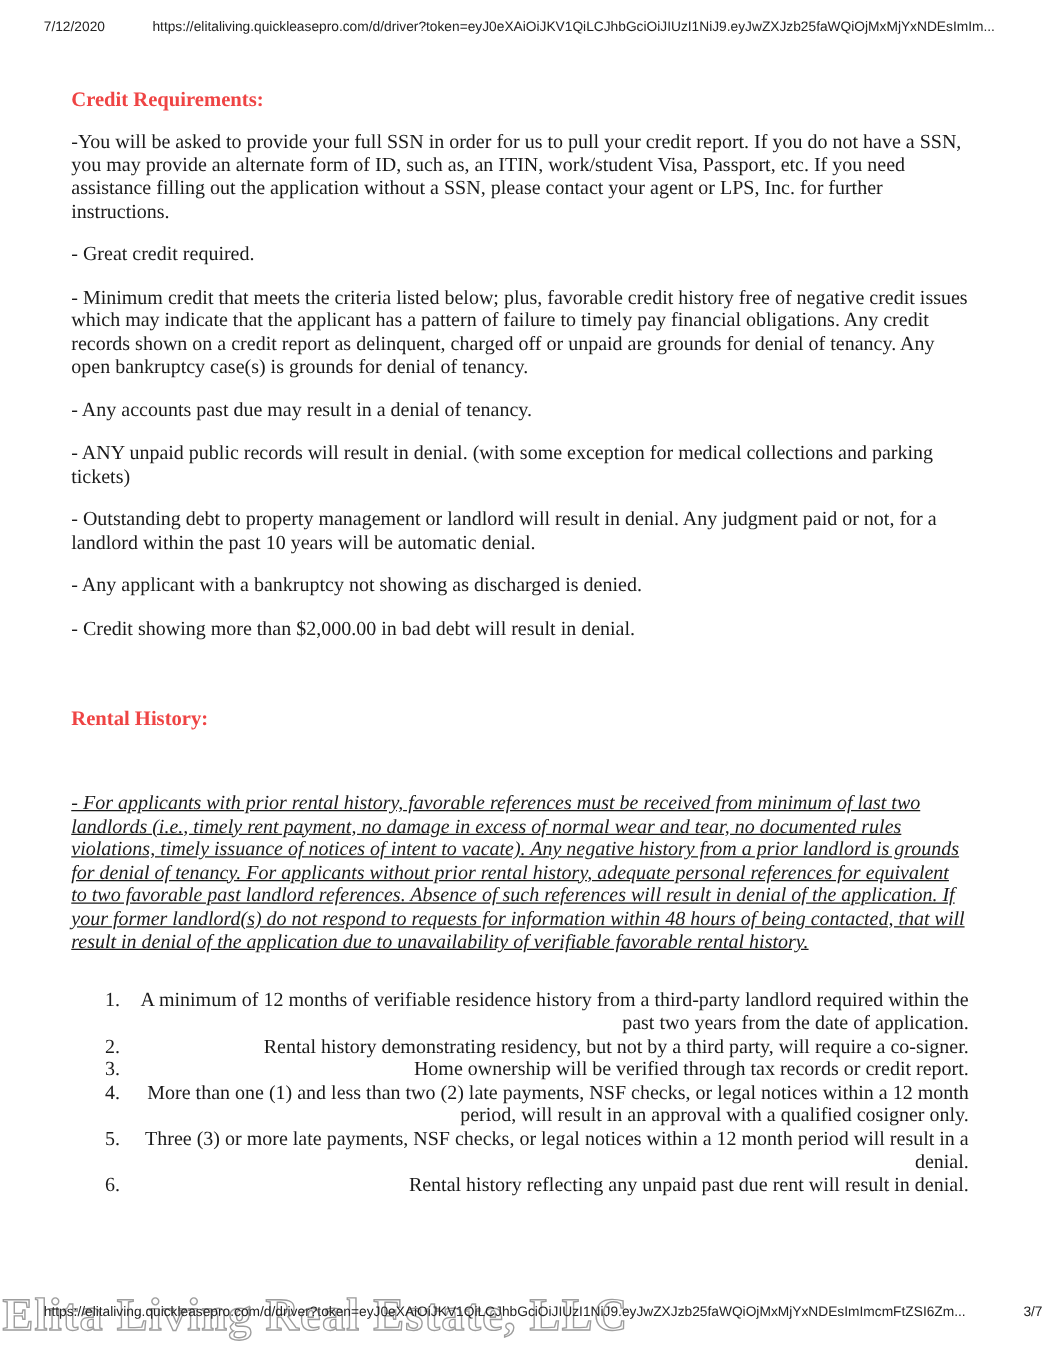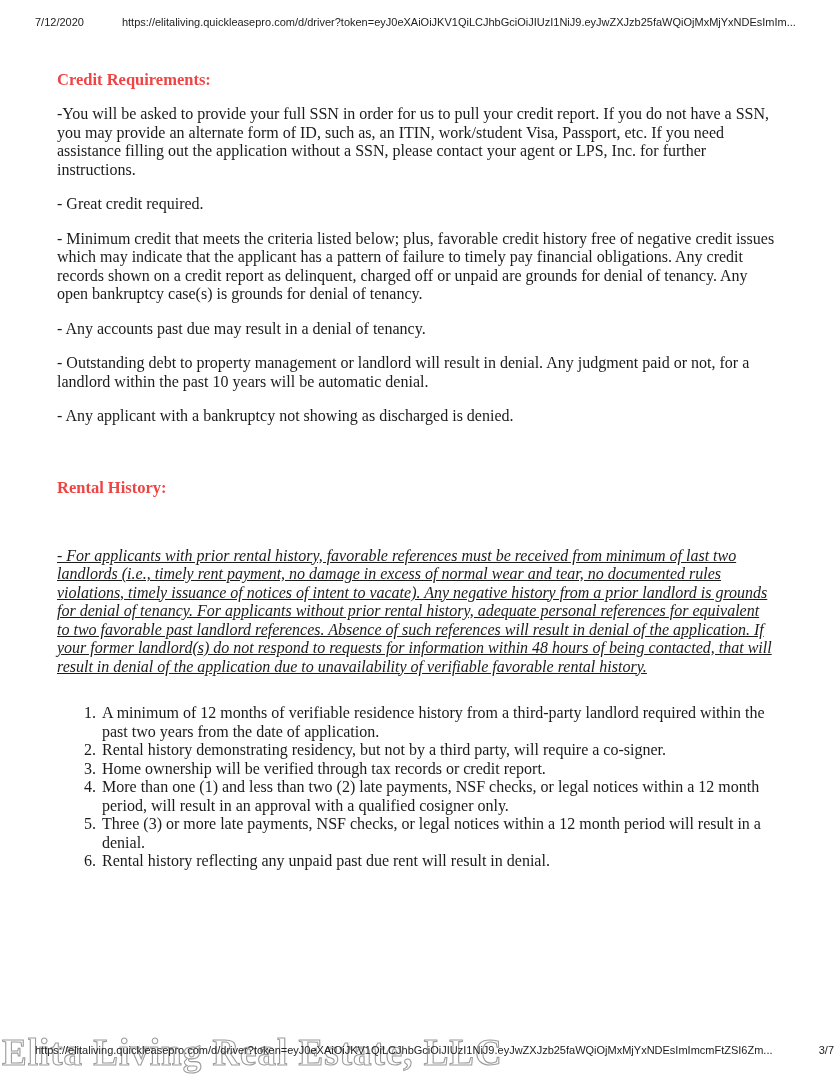--- a/index.html
+++ b/index.html
@@ -19,21 +19,21 @@
     font-size:16px; line-height:18.5px;
   }
   .content h2 {
     font-size:16.5px; line-height:19px; margin:0; font-weight:bold;
     color:#ef4444; font-family:"Liberation Serif", serif;
   }
   .content p { margin:16px 0 0 0; }
   h2.rental-heading { margin-top:52px; }
   p.italic { font-style:italic; margin-top:50px;text-decoration:underline; }
   ol.rental-list { margin:28px 0 0 0; padding-left:43px; }
-  ol.rental-list li { margin:0; padding-left:2px; line-height:18.5px; }
+  ol.rental-list li { margin:0; padding-left:2px; line-height:18.5px;text-align:right; }
   .watermark {
     position:absolute; left:2px; top:1031px; z-index:1; white-space:nowrap;
     font-family:"Liberation Serif", serif; font-size:37px; font-weight:bold;
     color:transparent; -webkit-text-stroke:1.1px #9d9d9d; letter-spacing:1px;
     pointer-events:none;
   }
   .footer {
     position:absolute; left:35px; right:33px; top:1044px; z-index:2;
     font-family:"Liberation Sans", sans-serif; font-size:11px; color:#222;
     display:flex; justify-content:space-between; align-items:baseline;
@@ -50,22 +50,24 @@
     <span class="date">7/12/2020</span>
     <span class="url">https://elitaliving.quickleasepro.com/d/driver?token=eyJ0eXAiOiJKV1QiLCJhbGciOiJIUzI1NiJ9.eyJwZXJzb25faWQiOjMxMjYxNDEsImIm...</span>
   </div>
 
   <div class="content">
     <h2>Credit Requirements:</h2>
     <p>-You will be asked to provide your full SSN in order for us to pull your credit report. If you do not have a SSN, you may provide an alternate form of ID, such as, an ITIN, work/student Visa, Passport, etc. If you need assistance filling out the application without a SSN, please contact your agent or LPS, Inc. for further instructions.</p>
     <p>- Great credit required.</p>
     <p>- Minimum credit that meets the criteria listed below; plus, favorable credit history free of negative credit issues which may indicate that the applicant has a pattern of failure to timely pay financial obligations. Any credit records shown on a credit report as delinquent, charged off or unpaid are grounds for denial of tenancy. Any open bankruptcy case(s) is grounds for denial of tenancy.</p>
     <p>- Any accounts past due may result in a denial of tenancy.</p>
+    <p>- ANY unpaid public records will result in denial. (with some exception for medical collections and parking tickets)</p>
     <p>- Outstanding debt to property management or landlord will result in denial. Any judgment paid or not, for a landlord within the past 10 years will be automatic denial.</p>
     <p>- Any applicant with a bankruptcy not showing as discharged is denied.</p>
+    <p>- Credit showing more than $2,000.00 in bad debt will result in denial.</p>
 
     <h2 class="rental-heading">Rental History:</h2>
     <p class="italic">- For applicants with prior rental history, favorable references must be received from minimum of last two landlords (i.e., timely rent payment, no damage in excess of normal wear and tear, no documented rules violations, timely issuance of notices of intent to vacate). Any negative history from a prior landlord is grounds for denial of tenancy. For applicants without prior rental history, adequate personal references for equivalent to two favorable past landlord references. Absence of such references will result in denial of the application. If your former landlord(s) do not respond to requests for information within 48 hours of being contacted, that will result in denial of the application due to unavailability of verifiable favorable rental history.</p>
 
     <ol class="rental-list">
       <li>A minimum of 12 months of verifiable residence history from a third-party landlord required within the past two years from the date of application.</li>
       <li>Rental history demonstrating residency, but not by a third party, will require a co-signer.</li>
       <li>Home ownership will be verified through tax records or credit report.</li>
       <li>More than one (1) and less than two (2) late payments, NSF checks, or legal notices within a 12 month period, will result in an approval with a qualified cosigner only.</li>
       <li>Three (3) or more late payments, NSF checks, or legal notices within a 12 month period will result in a denial.</li>

